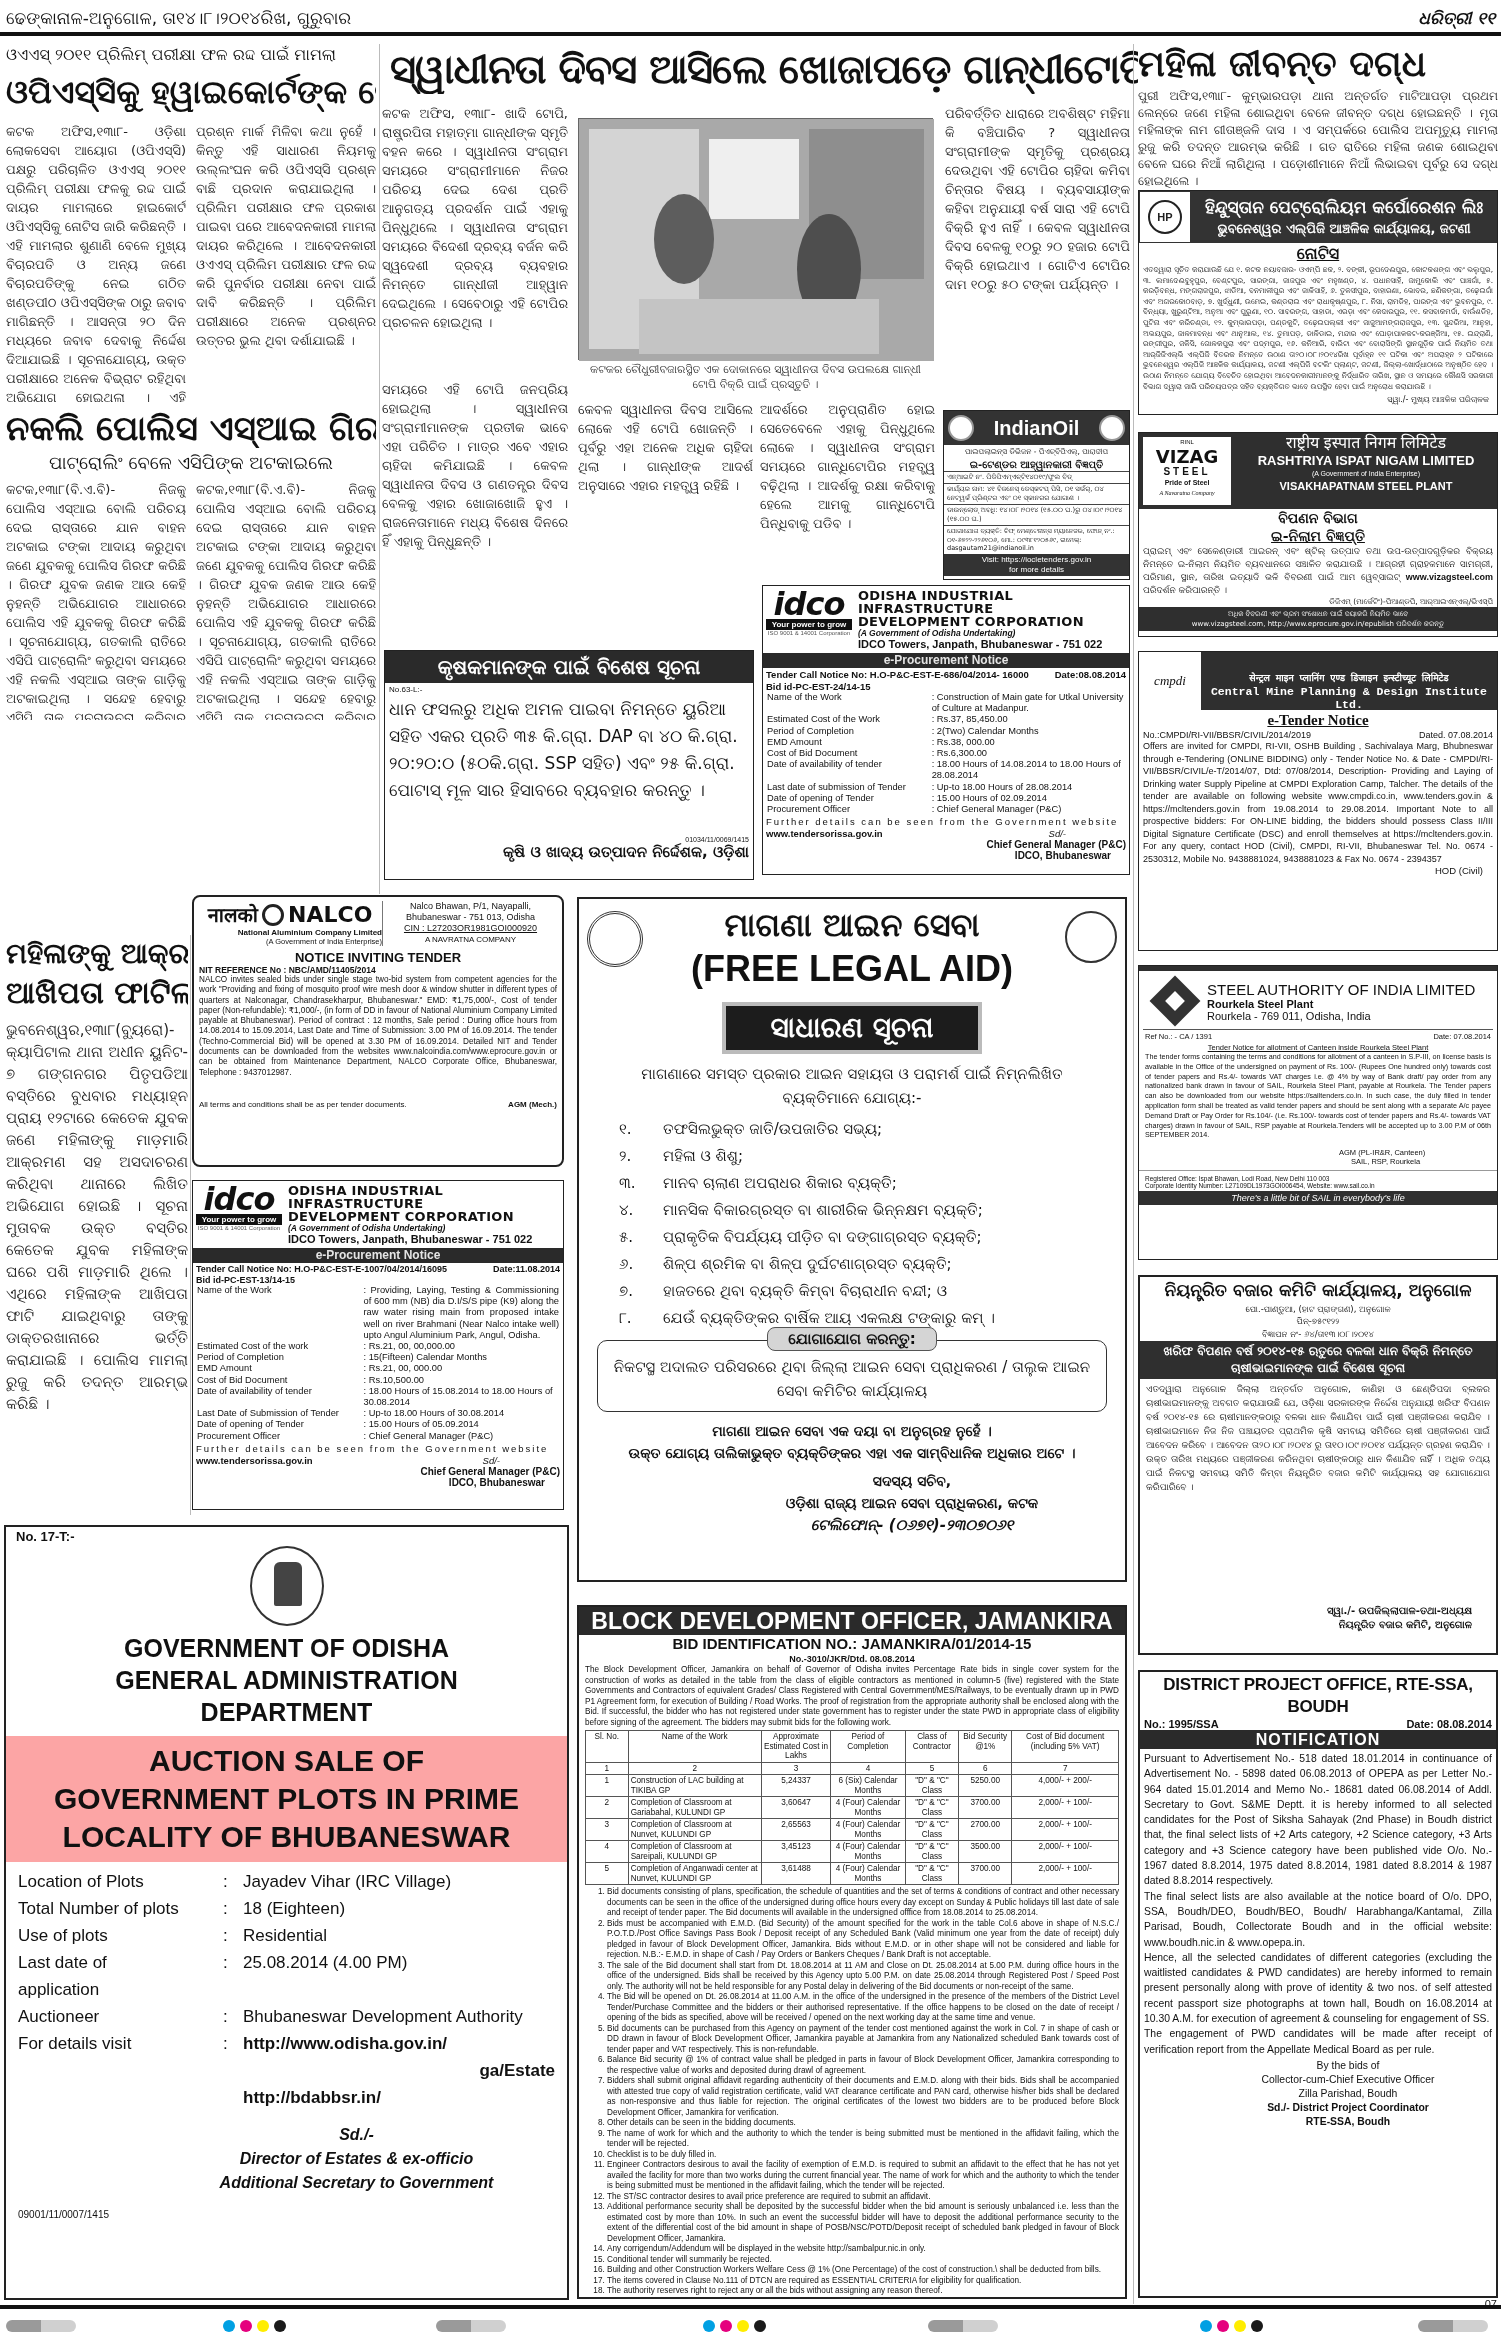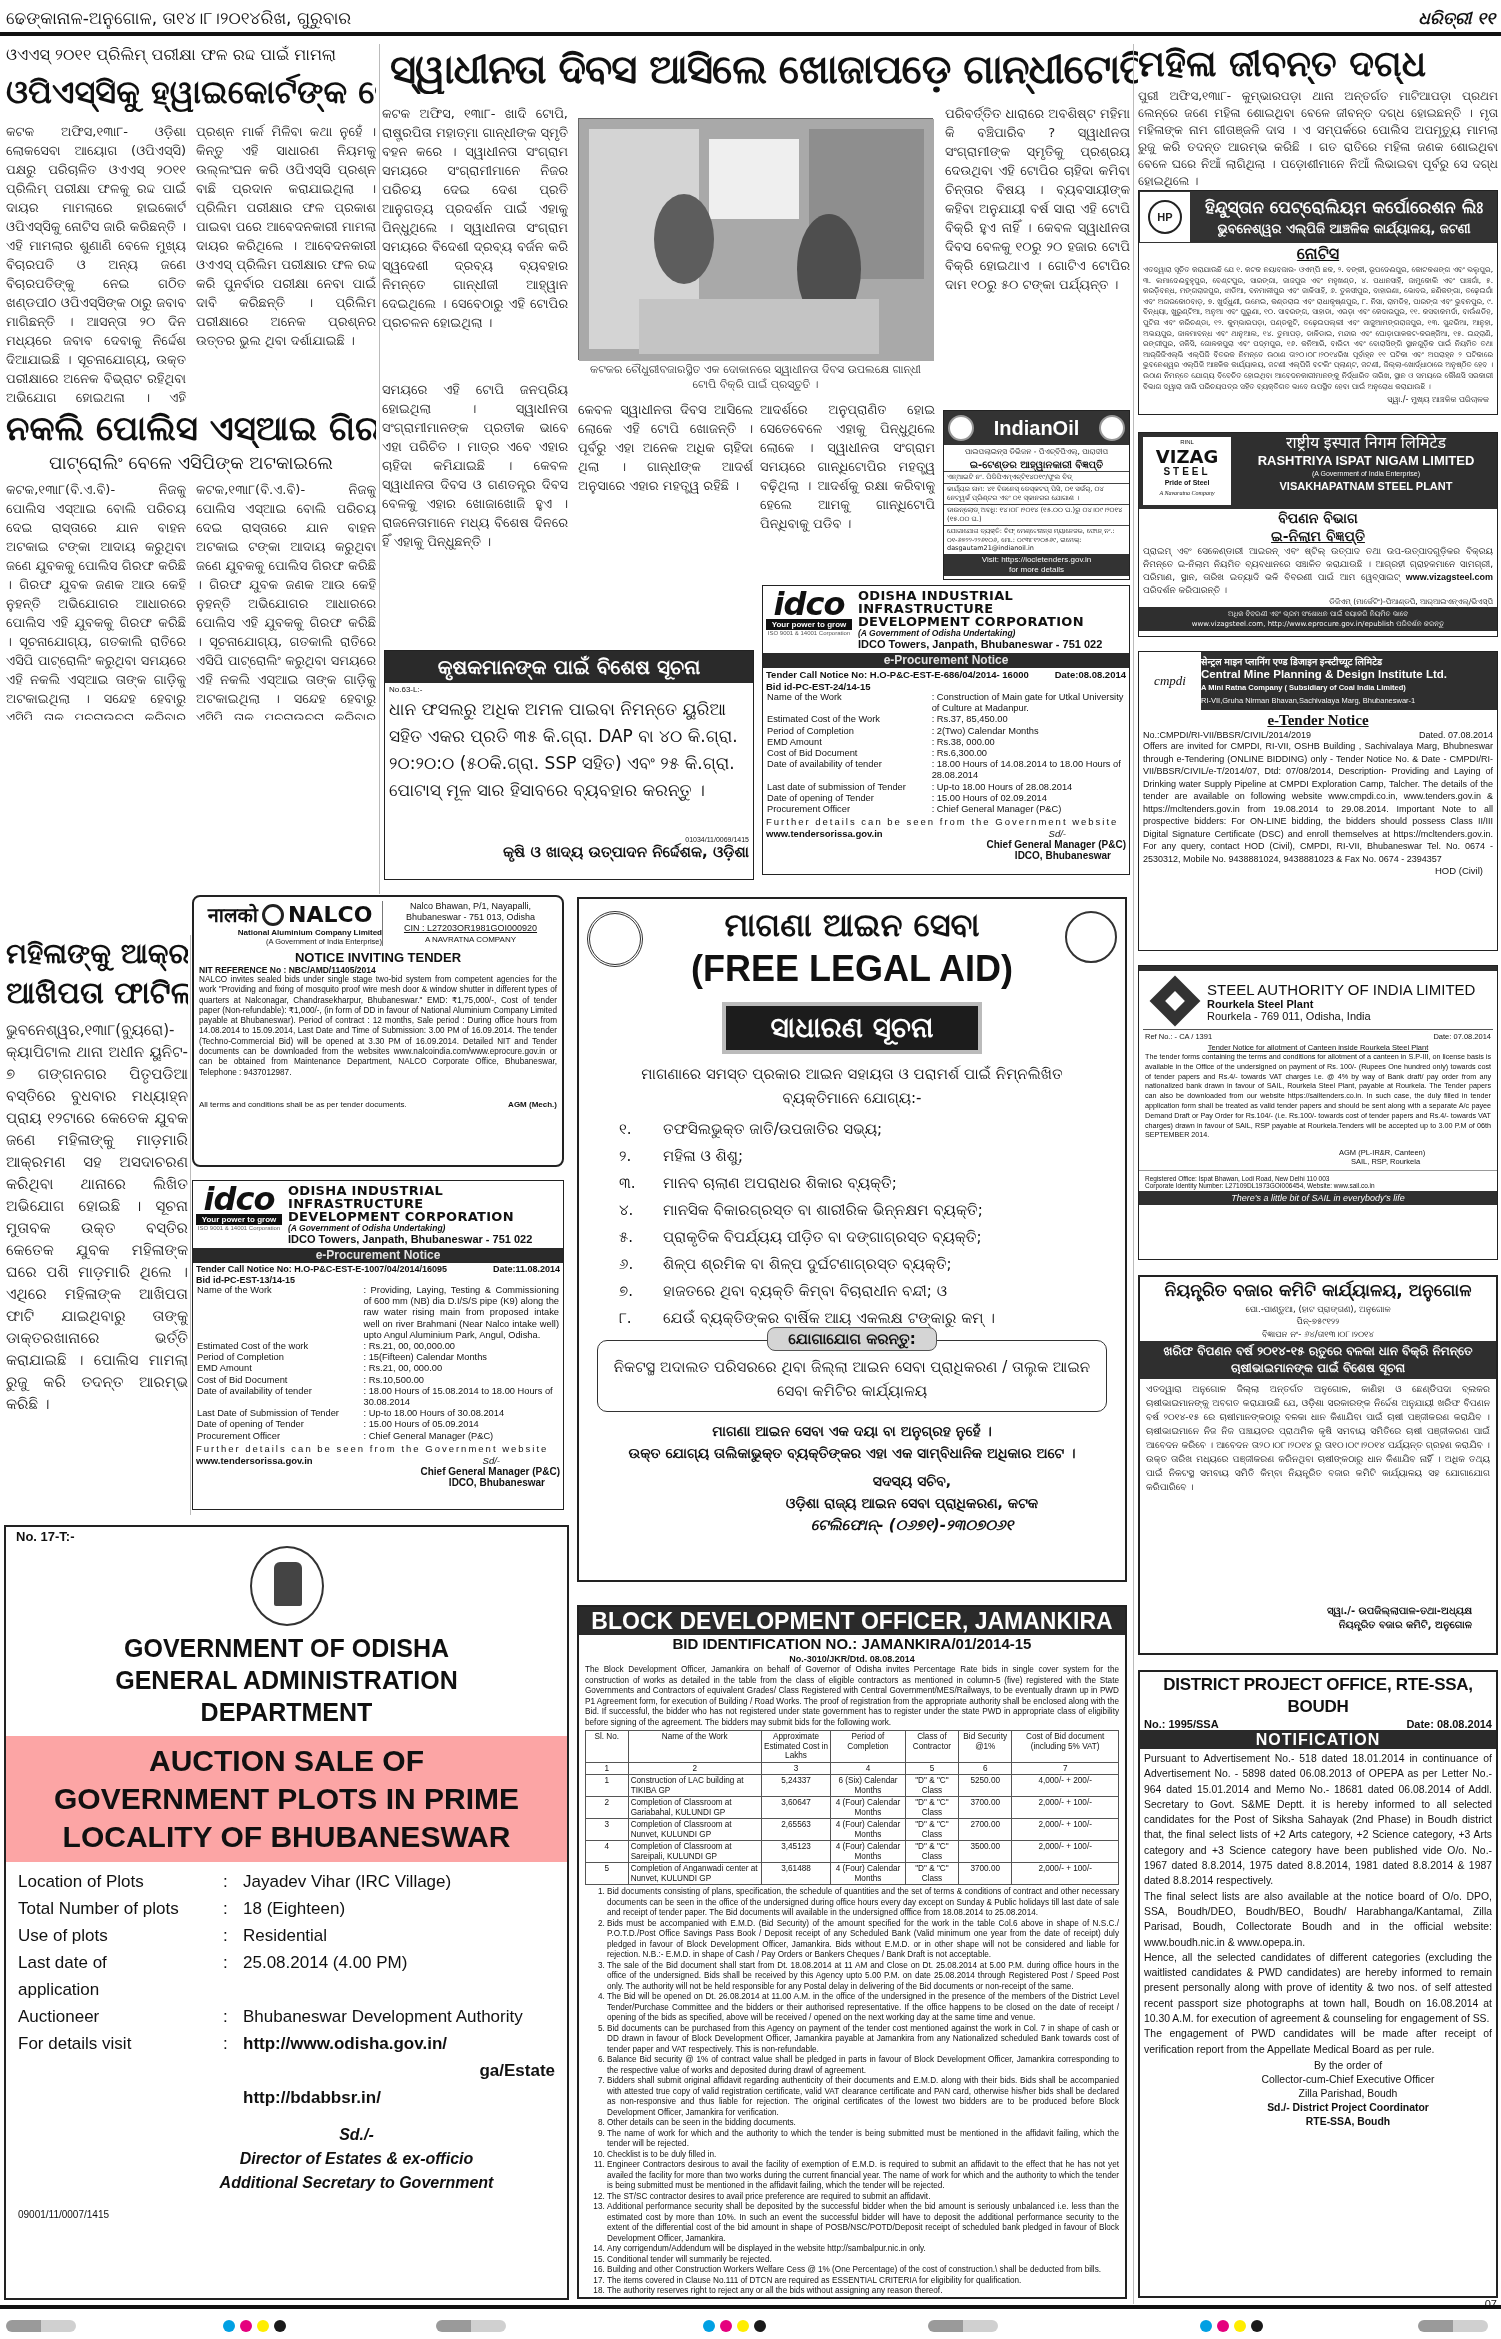--- a/index.html
+++ b/index.html
@@ -507,21 +507,21 @@
     <div class="odia">ଅଧିକ ବିବରଣୀ ଏବଂ ଭ୍ରମ ସଂଶୋଧନ ପାଇଁ ଦୟାକରି ନିୟମିତ ଭାବେ</div>
     <div class="odia">www.vizagsteel.com, http://www.eprocure.gov.in/epublish ପରିଦର୍ଶନ କରନ୍ତୁ</div>
   </div>
 </div>
 
 <div class="abs box" style="left:1138px; top:651px; width:360px; height:300px; border-width:1px;">
   <div style="display:flex; background:#2f2f2f; color:#fff; height:58px;">
     <div style="width:62px; background:#fff; color:#111; display:flex; align-items:center; justify-content:center;">
       <span class="i" style="font-family:'Liberation Serif',serif; font-size:13px;">cmpdi</span>
     </div>
-    <div style="flex:1; line-height:13px; padding-top:3px;">
+    <div style="flex:1; text-align:center; line-height:13px; padding-top:20px;font-family:Liberation Mono, monospace;">
       <div class="b" style="font-size:9.5px;">सेन्ट्रल माइन प्लानिंग एण्ड डिजाइन इन्स्टीच्यूट लिमिटेड</div>
       <div class="b" style="font-size:11.5px;">Central Mine Planning &amp; Design Institute Ltd.</div>
       <div class="b" style="font-size:7.5px;">A Mini Ratna Company ( Subsidiary of Coal India Limited)</div>
       <div style="font-size:7.5px;">RI-VII,Gruha Nirman Bhavan,Sachivalaya Marg, Bhubaneswar-1</div>
     </div>
   </div>
   <div class="b c u" style="font-family:'Liberation Serif',serif; font-size:15px; line-height:20px;">e-Tender Notice</div>
   <div style="display:flex; justify-content:space-between; font-size:9px; padding:0 4px;">
     <span>No.:CMPDI/RI-VII/BBSR/CIVIL/2014/2019</span>
     <span>Dated. 07.08.2014</span>
@@ -572,21 +572,21 @@
     <span>No.: 1995/SSA</span>
     <span>Date: 08.08.2014</span>
   </div>
   <div class="darkbar" style="font-size:16px; line-height:19px; letter-spacing:1px;">NOTIFICATION</div>
   <div style="font-size:10.4px; line-height:15.3px; padding:2px 4px; text-align:justify;">
     <div>Pursuant to Advertisement No.- 518 dated 18.01.2014 in continuance of Advertisement No. - 5898 dated 06.08.2013 of OPEPA as per Letter No.- 964 dated 15.01.2014 and Memo No.- 18681 dated 06.08.2014 of Addl. Secretary to Govt. S&amp;ME Deptt. it is hereby informed to all selected candidates for the Post of Siksha Sahayak (2nd Phase) in Boudh district that, the final select lists of +2 Arts category, +2 Science category, +3 Arts category and +3 Science category have been published vide O/o. No.- 1967 dated 8.8.2014, 1975 dated 8.8.2014, 1981 dated 8.8.2014 &amp; 1987 dated 8.8.2014 respectively.</div>
     <div>The final select lists are also available at the notice board of O/o. DPO, SSA, Boudh/DEO, Boudh/BEO, Boudh/ Harabhanga/Kantamal, Zilla Parisad, Boudh, Collectorate Boudh and in the official website: www.boudh.nic.in &amp; www.opepa.in.</div>
     <div>Hence, all the selected candidates of different categories (excluding the waitlisted candidates &amp; PWD candidates) are hereby informed to remain present personally along with prove of identity &amp; two nos. of self attested recent passport size photographs at town hall, Boudh on 16.08.2014 at 10.30 A.M. for execution of agreement &amp; counseling for engagement of SS.</div>
     <div>The engagement of PWD candidates will be made after receipt of verification report from the Appellate Medical Board as per rule.</div>
   </div>
-  <div class="c" style="font-size:10.4px; line-height:14px; padding-left:60px;">By the order of</div>
+  <div class="c" style="font-size:10.4px; line-height:14px; padding-left:60px;">By the bids of</div>
   <div class="c" style="font-size:10.4px; line-height:14px; padding-left:60px;">Collector-cum-Chief Executive Officer</div>
   <div class="c" style="font-size:10.4px; line-height:14px; padding-left:60px;">Zilla Parishad, Boudh</div>
   <div class="b c" style="font-size:10.4px; line-height:14px; padding-left:60px;">Sd./- District Project Coordinator</div>
   <div class="b c" style="font-size:10.4px; line-height:14px; padding-left:60px;">RTE-SSA, Boudh</div>
 </div>
 
 <div class="abs col-rule" style="left:379px; top:44px; height:850px;"></div>
 <div class="abs col-rule" style="left:1133px; top:44px; height:2260px;"></div>
 <div class="abs col-rule" style="left:190px; top:935px; height:580px;"></div>
 

